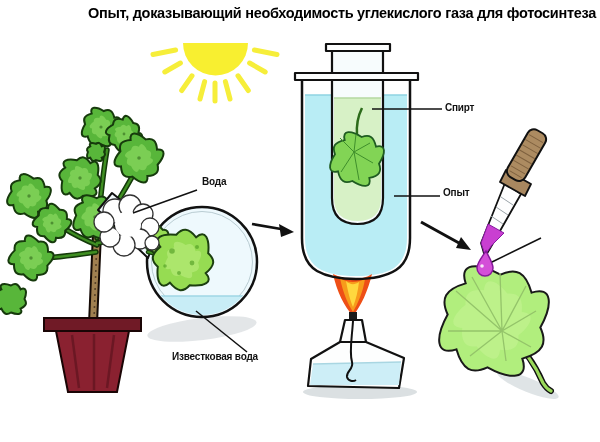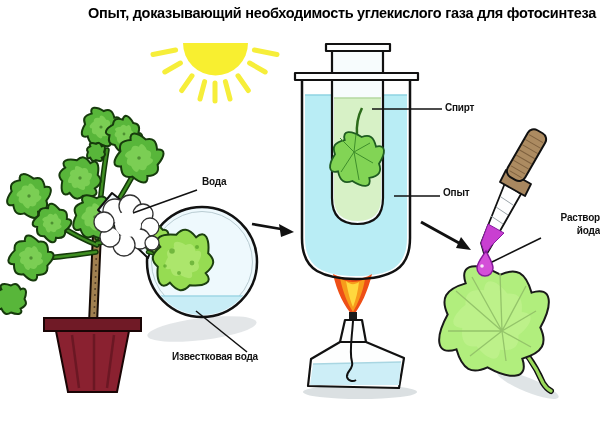--- a/index.html
+++ b/index.html
@@ -259,15 +259,14 @@
   <line class="ptr" x1="372" y1="109" x2="442" y2="109"></line>
   <line class="ptr" x1="394" y1="196" x2="440" y2="196"></line>
   <line class="ptr" x1="541" y1="238" x2="492" y2="262"></line>
 </svg>
 
 <div class="title">Опыт, доказывающий необходимость углекислого газа для фотосинтеза</div>
 <div class="lbl" style="left:202px;top:175px">Вода</div>
 <div class="lbl" style="left:445px;top:101px">Спирт</div>
 <div class="lbl" style="left:443px;top:186px">Опыт</div>
 <div class="lbl" style="left:172px;top:350px">Известковая вода</div>
-<div class="lbl wrap" style="left:543px;top:211px;width:57px">Раствор йода</div>
 
 </div>
 
 </body></html>

